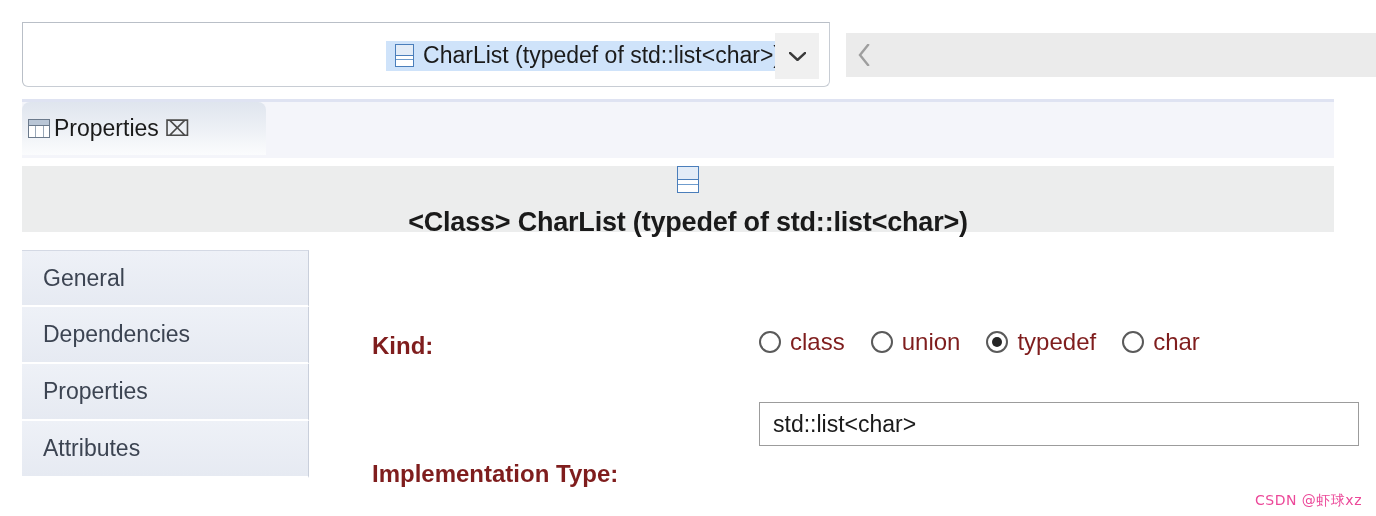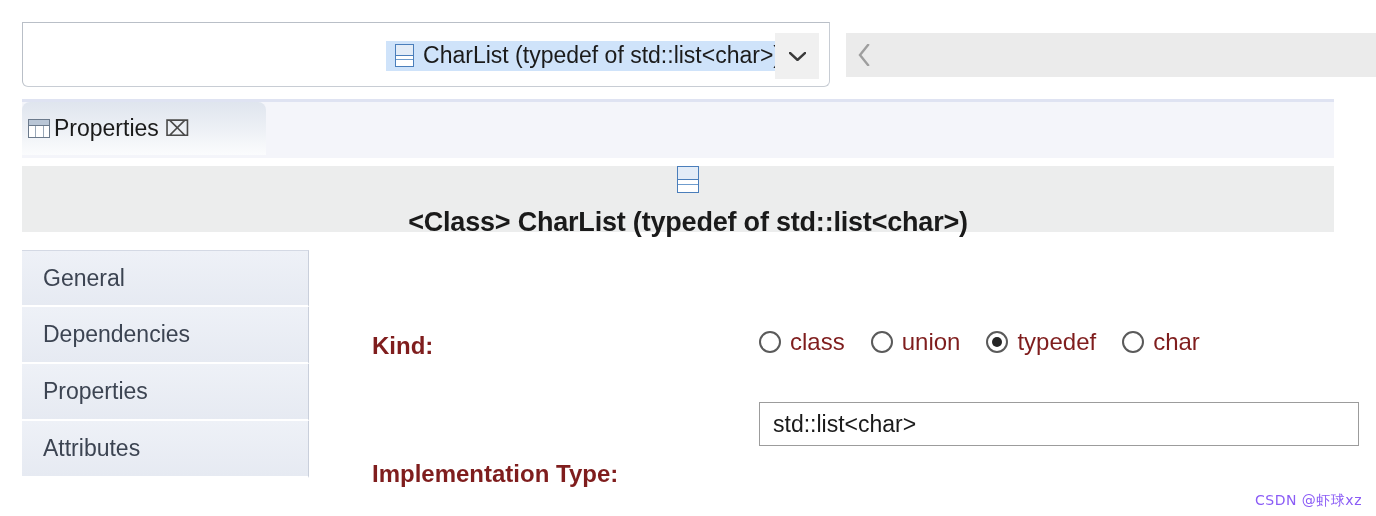--- a/index.html
+++ b/index.html
@@ -279,21 +279,21 @@
     font-size: 23px;
     color: #1a1a1a;
     white-space: nowrap;
   }
 
   
   #watermark {
     position: absolute;
     right: 14px; bottom: 6px;
     font-size: 14px;
-    color: #8b5cf6;
+    color: #ec4899;
     font-family: "DejaVu Sans", sans-serif;
     white-space: nowrap;
     letter-spacing: 0.5px;
   }
 </style>
 </head>
 <body>
 
 <div id="top-strip">
 

